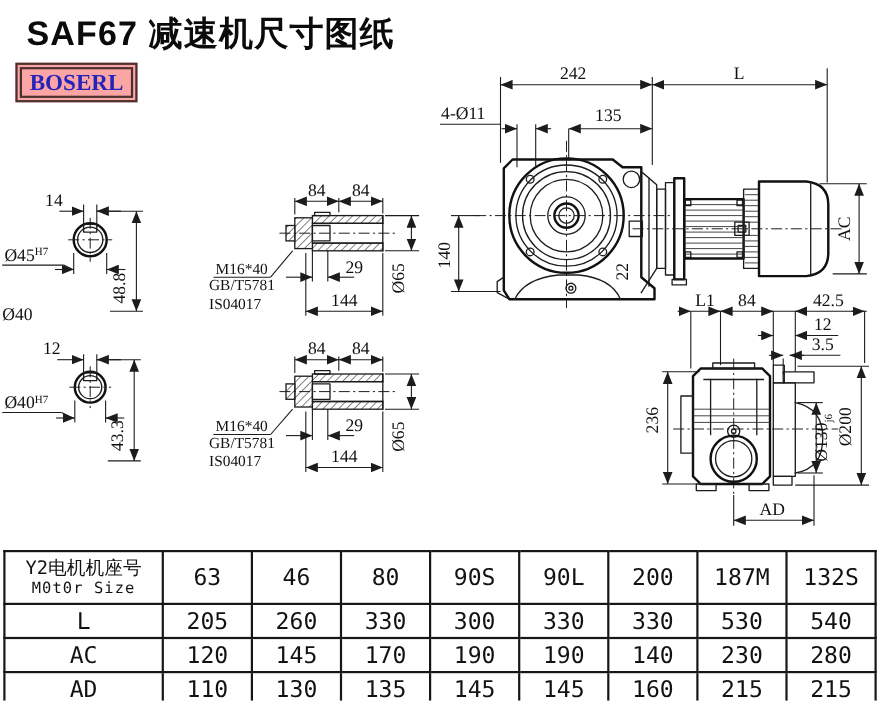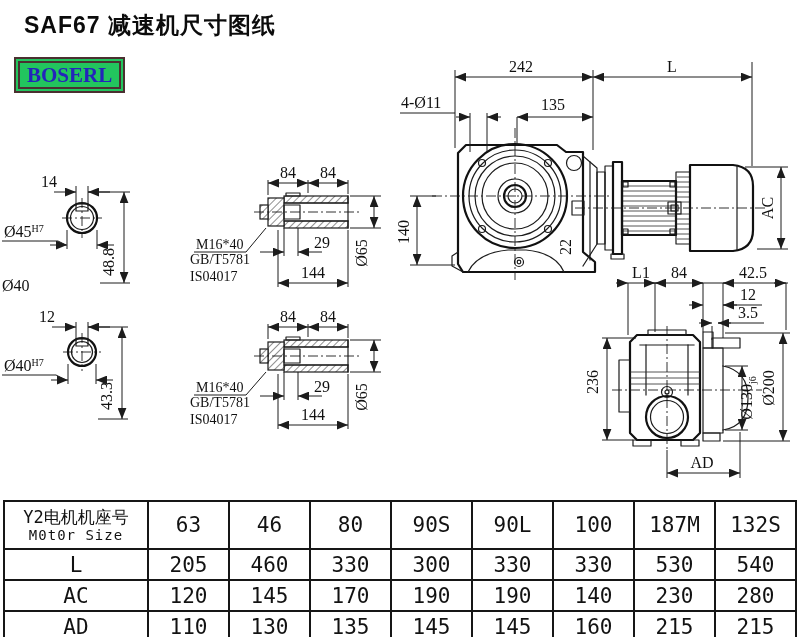--- a/index.html
+++ b/index.html
@@ -1,20 +1,20 @@
 <!DOCTYPE html>
 <html><head>
 <meta charset="utf-8">
 <style>
   html,body{margin:0;padding:0;background:#ffffff;}
   #stage{position:relative;width:800px;height:637px;background:#fff;overflow:hidden;
          font-family:"Liberation Sans",sans-serif;color:#111;}
-  #page-title{position:absolute;left:24px;top:10px;font-size:23px;font-weight:bold;
+  #page-title{position:absolute;left:24px;top:10px;font-size:31px;font-weight:bold;
               letter-spacing:1px;color:#0b0b0b;white-space:nowrap;}
-  #logo{position:absolute;left:14px;top:57px;border:6px double #4b3030;background:#22c55e;
+  #logo{position:absolute;left:14px;top:57px;border:6px double #4b3030;background:#fca5a5;
         padding:0 7px;line-height:24px;font-family:"Liberation Serif",serif;
         font-weight:bold;font-size:21px;color:#2424bb;}
   #drawing{position:absolute;left:0;top:0;}
   svg text{fill:#111;font-family:"Liberation Serif",serif;}
   .ln{stroke:#1c1c1c;stroke-width:1.2;fill:none;stroke-linejoin:round;stroke-linecap:square;}
   .thk{stroke:#111;stroke-width:2.2;fill:none;stroke-linejoin:round;}
   .thin{stroke:#2a2a2a;stroke-width:0.8;fill:none;}
   .dim{stroke:#1c1c1c;stroke-width:1;fill:none;}
   .cl{stroke:#1c1c1c;stroke-width:0.9;fill:none;stroke-dasharray:10 3 2 3;}
   .dt{font-size:16px;}
@@ -378,28 +378,28 @@
         <tr class="hrow">
       <td class="first">
         <div class="hcell-l1">Y2电机机座号</div>
         <div class="hcell-l2">M0t0r Size</div>
       </td>
       <td>63</td>
       <td>46</td>
       <td>80</td>
       <td>90S</td>
       <td>90L</td>
-      <td>100</td>
+      <td>200</td>
       <td>187M</td>
       <td>132S</td>
     </tr>
     <tr class="drow">
       <td class="first">L</td>
       <td>205</td>
-      <td>460</td>
+      <td>260</td>
       <td>330</td>
       <td>300</td>
       <td>330</td>
       <td>330</td>
       <td>530</td>
       <td>540</td>
     </tr>
     <tr class="drow">
       <td class="first">AC</td>
       <td>120</td>

